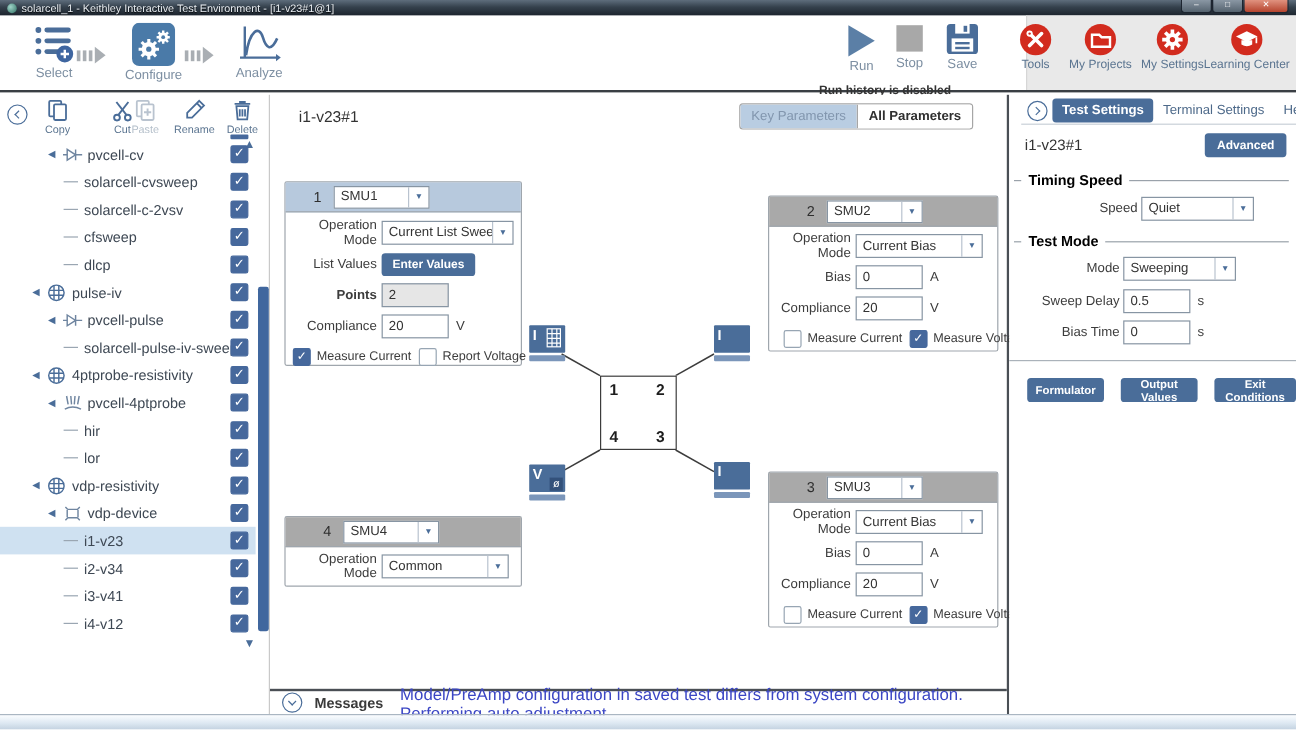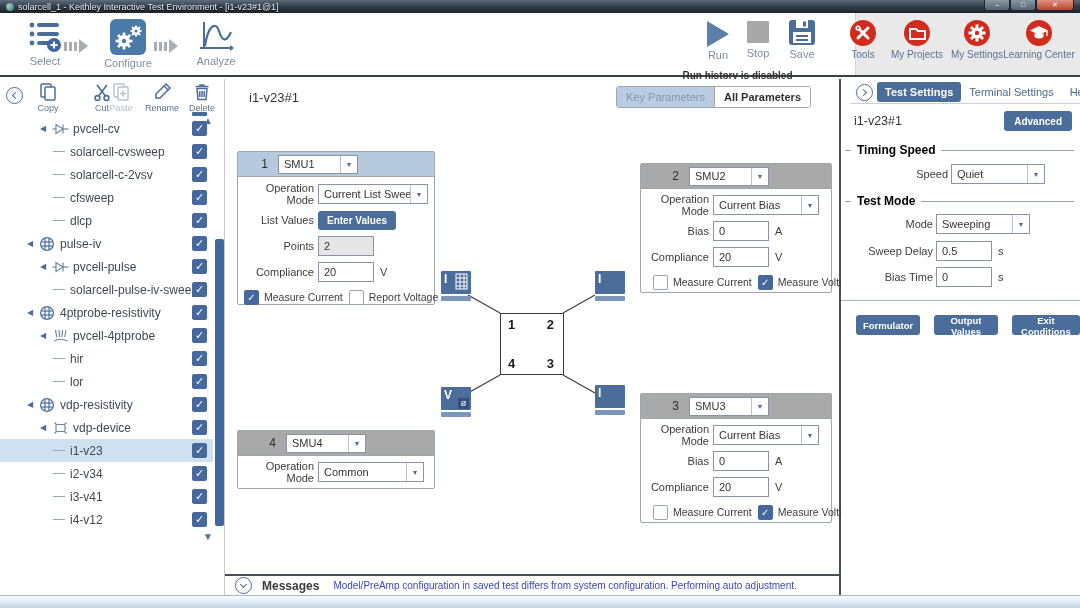--- a/index.html
+++ b/index.html
@@ -97,21 +97,21 @@
   .term-main { position:relative; width:30px; height:23px; background:#4a6d99; border-radius:1px; color:#fff; }
   .term-letter { position:absolute; left:3px; top:1px; font-size:12px; font-weight:bold; }
   .term-bar { width:30px; height:5px; background:#7b96ba; margin-top:2px; border-radius:1px; }
   .term-gnd { position:absolute; right:2px; bottom:1px; width:11px; height:11px; background:#33517a; color:#fff;
     font-size:9px; line-height:11px; text-align:center; }
   .term-grid { position:absolute; right:3px; top:2px; }
 
   
   .msg-bar { position:absolute; left:0; top:495px; width:614px; height:21px; border-top:2px solid #4a4f55; background:#fff; display:flex; align-items:center; }
   .msg-title { font-size:12px; font-weight:bold; color:#3a3a3a; margin:0 14px 0 10px; }
-  .msg-text { font-size:10px; color:#3b46c4; }
+  .msg-text { font-size:14px; color:#3b46c4; }
 
   
   .rpanel { position:absolute; left:841px; top:79px; width:239px; height:516px; background:#fff; }
   .rp-tabs { position:absolute; left:10px; top:2px; width:239px; height:23px; display:flex; align-items:center; border-bottom:1px solid #c9d0d8; }
   .rp-tab { font-size:11px; color:#4e6a8a; padding:0 8px; height:20px; display:flex; align-items:center; white-space:nowrap; }
   .rp-tab.active { background:#4a6d99; color:#fff; font-weight:bold; border-radius:3px; }
   .rp-name { position:absolute; left:13px; top:35px; font-size:12.5px; color:#333; }
   .btn-sm { background:#4a6d99; color:#fff; border:none; border-radius:3px; font-size:10px; font-weight:bold; height:20px; padding:0 10px; font-family:inherit; }
   .rp-advanced { position:absolute; right:8px; top:32px; }
   .sect { position:absolute; left:4px; right:6px; display:flex; align-items:center; gap:6px; font-size:12px; font-weight:bold; color:#000000; }
@@ -541,21 +541,21 @@
         <span class="dd" style="width:110px;">
           <span class="val">Current List Sweep</span>
           <span class="dd-arr">▼</span>
         </span>
       </div>
       <div class="smu-row">
         <span class="smu-label" style="width:76px;margin-right:4px;">List Values</span>
         <button class="btn-primary">Enter Values</button>
       </div>
       <div class="smu-row">
-        <span class="smu-label" style="width:76px;margin-right:4px;">Points</span>
+        <span class="smu-label" style="width:76px;margin-right:4px;font-weight:bold;">Points</span>
         <span class="input disabled" style="width:56px;">2</span>
       </div>
       <div class="smu-row">
         <span class="smu-label" style="width:76px;margin-right:4px;">Compliance</span>
         <span class="input" style="width:56px;">20</span>
         <span class="unit">V</span>
       </div>
       <div class="smu-checks" style="padding-left:6px;">
         <span class="cb checked">✓</span>
         <span class="cb-label">Measure Current</span>

